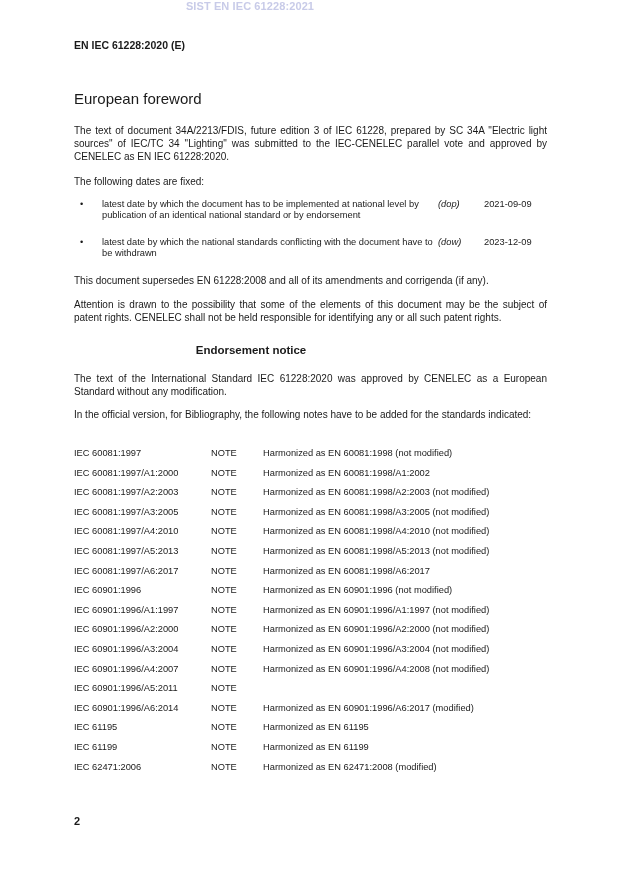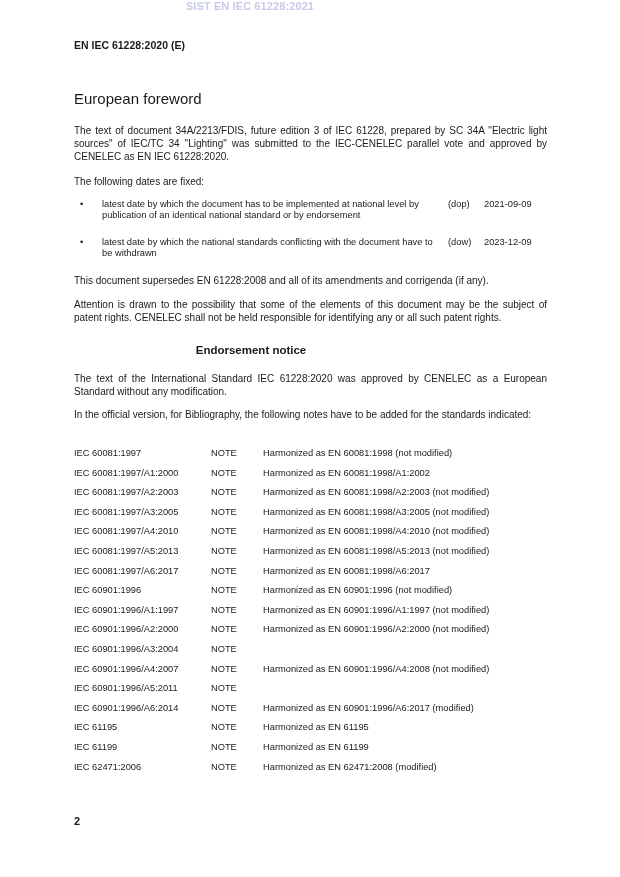--- a/index.html
+++ b/index.html
@@ -7,21 +7,21 @@
          font-family: "Liberation Sans", sans-serif; color: #1a1a1a; }
   .watermark { position: absolute; top: 0; left: 0; width: 500px; text-align: center;
                font-size: 11px; font-weight: bold; color: #c8cbe8; letter-spacing: 0.1px; }
   .doc-id { position: absolute; top: 39px; left: 74px; font-size: 10.5px; font-weight: bold; }
   .title { position: absolute; top: 90px; left: 74px; font-size: 15px; font-weight: normal; margin: 0; }
   .para { position: absolute; left: 74px; width: 473px; font-size: 10px; line-height: 13px;
           text-align: justify; margin: 0; }
   .bullet { position: absolute; left: 74px; width: 473px; font-size: 9.3px; line-height: 11.4px; }
   .bullet .dot { position: absolute; left: 6px; top: 0; }
   .bullet .txt { position: absolute; left: 28px; width: 335px; }
-  .bullet .abbr { position: absolute; left: 374px; }
+  .bullet .abbr { position: absolute; left: 364px; font-style: italic; }
   .bullet .date { position: absolute; left: 410px; }
   .section-title { position: absolute; top: 344px; left: 0; width: 502px; text-align: center;
                    font-size: 11.5px; font-weight: bold; margin: 0; }
   .notes { position: absolute; top: 448px; left: 74px; width: 480px; }
   .note-row { height: 19.6px; font-size: 9.3px; position: relative; }
   .note-row span { position: absolute; top: 0; white-space: nowrap; }
   .c1 { left: 0; } .c2 { left: 137px; } .c3 { left: 189px; }
   .page-num { position: absolute; top: 815px; left: 74px; font-size: 11px; font-weight: bold; }
 </style>
 </head>
@@ -103,20 +103,21 @@
       <span class="c3">Harmonized as EN 60901:1996/A1:1997 (not modified)</span>
     </div>
     <div class="note-row">
       <span class="c1">IEC 60901:1996/A2:2000</span>
       <span class="c2">NOTE</span>
       <span class="c3">Harmonized as EN 60901:1996/A2:2000 (not modified)</span>
     </div>
     <div class="note-row">
       <span class="c1">IEC 60901:1996/A3:2004</span>
       <span class="c2">NOTE</span>
+      <span class="c3">Harmonized as EN 60901:1996/A3:2004 (not modified)</span>
     </div>
     <div class="note-row">
       <span class="c1">IEC 60901:1996/A4:2007</span>
       <span class="c2">NOTE</span>
       <span class="c3">Harmonized as EN 60901:1996/A4:2008 (not modified)</span>
     </div>
     <div class="note-row">
       <span class="c1">IEC 60901:1996/A5:2011</span>
       <span class="c2">NOTE</span>
     </div>

